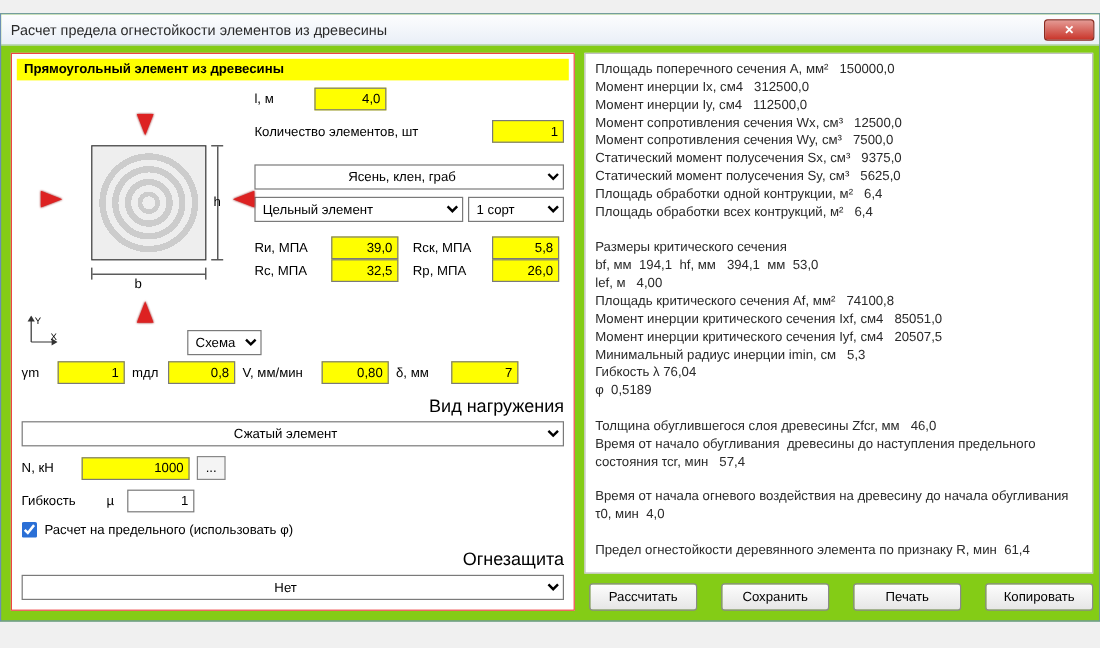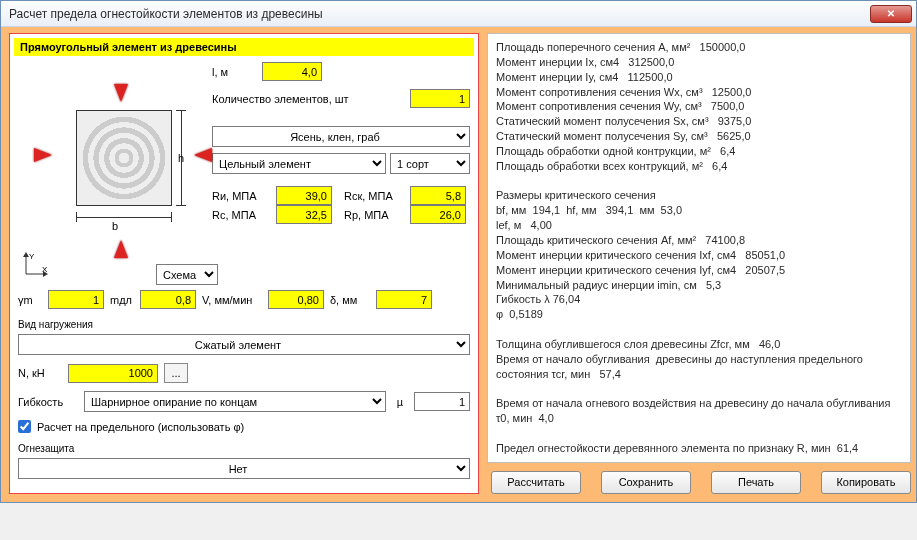--- a/index.html
+++ b/index.html
@@ -5,22 +5,22 @@
   * { box-sizing: border-box; margin: 0; padding: 0; }
   body {
     font-family: Tahoma, sans-serif;
     font-size: 11px;
     background: #f0f0f0;
     color: #000;
   }
   .window {
     width: 917px;
     border: 1px solid #6b8fb5;
-    background: #fdba74;
-    margin: 0 auto;
+    background: #84cc16;
+    margin: 11px auto;
   }
   .titlebar {
     height: 26px;
     background: linear-gradient(#fdfdfe, #e9eff7);
     border-bottom: 1px solid #c9d7e8;
     display: flex;
     align-items: center;
     padding: 0 4px 0 8px;
     color: #2b2b2b;
   }
@@ -140,21 +140,21 @@
     grid-template-columns: 56px 60px 58px 60px;
     gap: 0 8px;
     align-items: center;
     margin-top: 4px;
   }
   .row-gamma {
     display: flex; align-items: center; gap: 6px; margin: 8px 0 4px 0;
   }
   .row-gamma .l { width: 24px; }
   .sep-title {
-    text-align: left; font-size: 10px; margin: 10px 0 4px 0;
+    text-align: right; font-size: 15px; margin: 10px 0 4px 0;
   }
   .row-n { display:flex; align-items:center; gap:6px; margin:8px 0; }
   .dotbtn {
     width: 24px; height: 20px; border:1px solid #888; background:#f4f4f4; cursor:pointer;
     display:flex; align-items:center; justify-content:center;
   }
   .row-op { display:flex; align-items:center; gap:6px; margin:6px 0; }
   .row-op select { flex:1; }
   .chkrow { display:flex; align-items:center; gap:6px; margin:8px 0; }
   .chkrow input { width:13px; height:13px; accent-color:#2a6fd6; }
@@ -281,23 +281,20 @@
       <div class="row-n">
         <span style="width:44px">N, кН</span>
         <input class="ybox" style="width: 90px;" value="1000">
         <div class="dotbtn">
             <span>...</span>
           </div>
       </div>
 
       <div class="row-op">
         <span style="width:60px">Гибкость</span>
-        <select class="sel">
-          <option>Шарнирное опирание по концам</option>
-        </select>
         <span style="width:16px;text-align:center">µ</span>
         <input class="wbox" value="1" style="">
       </div>
 
       <div class="chkrow">
         <input type="checkbox" checked="" style="">
         <span>Расчет на предельного (использовать φ)</span>
       </div>
 
       <div class="sep-title">Огнезащита</div>

